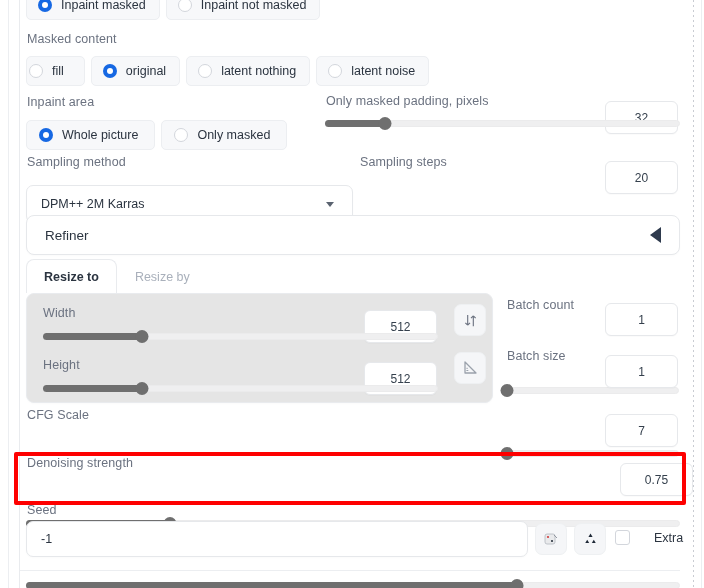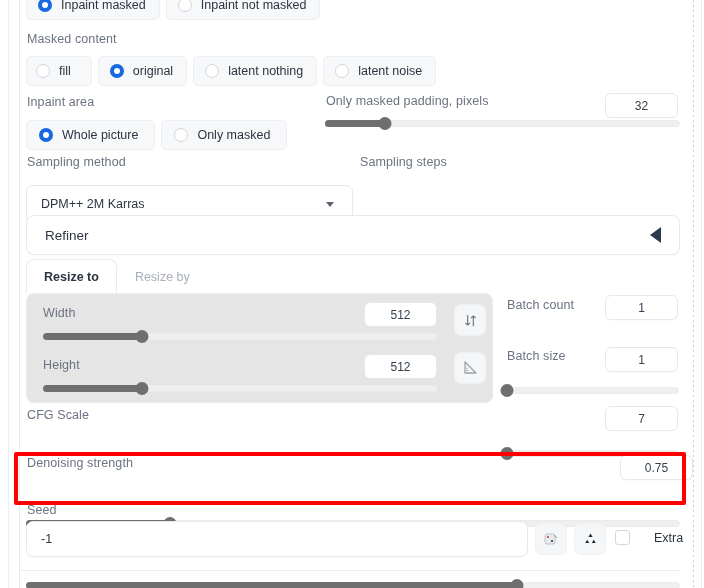--- a/index.html
+++ b/index.html
@@ -81,24 +81,25 @@
     position:absolute; top:0; width:13px; height:13px;
     border-radius:50%; background:#6f6f6f;
     transform: translateX(-6.5px);
   }
 
   
   .numbox {
     border:1px solid #e6e8eb;
     border-radius:6px;
     background:#fff;
-    height:25px;
+    height:33px;
     display:flex; align-items:center; justify-content:center;
     font-size:12px; color:#35404d;
     box-shadow: 0 1px 1px rgba(0,0,0,0.02);
+    margin-top: 8px;
   }
 
   
   .dropdown {
     border:1px solid #e6e8eb; border-radius:7px; background:#fff;
     height:38px; display:flex; align-items:center;
     padding:14px 14px; position:relative;
     font-size:12.5px; color:#2b3440;
     box-shadow: 0 1px 2px rgba(0,0,0,0.02);
   }
@@ -194,21 +195,21 @@
         <div class="radio-pill">
           <span class="radio-dot"></span>
           <span class="rtext">Inpaint not masked</span>
         </div>
       </div>
     </div>
 
     <div class="row lbl" style="left:7px; top:32px;">Masked content</div>
     <div class="row" style="left:6px; top:56px;">
       <div class="radio-group">
-        <div class="radio-pill" style="padding:6px 20px 6px 9px;">
+        <div class="radio-pill" style="padding:6px 20px 6px 2px;">
           <span class="radio-dot"></span>
           <span class="rtext">fill</span>
         </div>
         <div class="radio-pill">
           <span class="radio-dot on" style="background: rgb(22, 104, 227);"></span>
           <span class="rtext">original</span>
         </div>
         <div class="radio-pill">
           <span class="radio-dot"></span>
           <span class="rtext">latent nothing</span>
@@ -242,20 +243,21 @@
       <div class="thumb" id="pad-thumb" style="left: 17%; background: rgb(111, 111, 111);"></div>
     </div>
 
     <div class="row lbl" style="left:7px; top:155px;">Sampling method</div>
     <div class="row dropdown" style="left:6px; top:173px; width:327px;">
       <span>DPM++ 2M Karras</span>
       <span class="caret-down"></span>
     </div>
 
     <div class="row lbl" style="left:340px; top:155px;">Sampling steps</div>
+    <div class="row numbox" style="left:585px; top:153px; width:73px;">20</div>
     <div class="row slider" style="left:335px; top:177px; width:325px;">
       <div class="track"></div>
       <div class="fill" id="steps-fill" style="width: 17%; background: rgb(111, 111, 111);"></div>
       <div class="thumb" id="steps-thumb" style="left: 17%; background: rgb(111, 111, 111);"></div>
     </div>
 
     <div class="row accordion" style="left:6px; top:215px; width:654px;">
       <span class="atitle">Refiner</span>
       <span class="tri-left"></span>
     </div>

